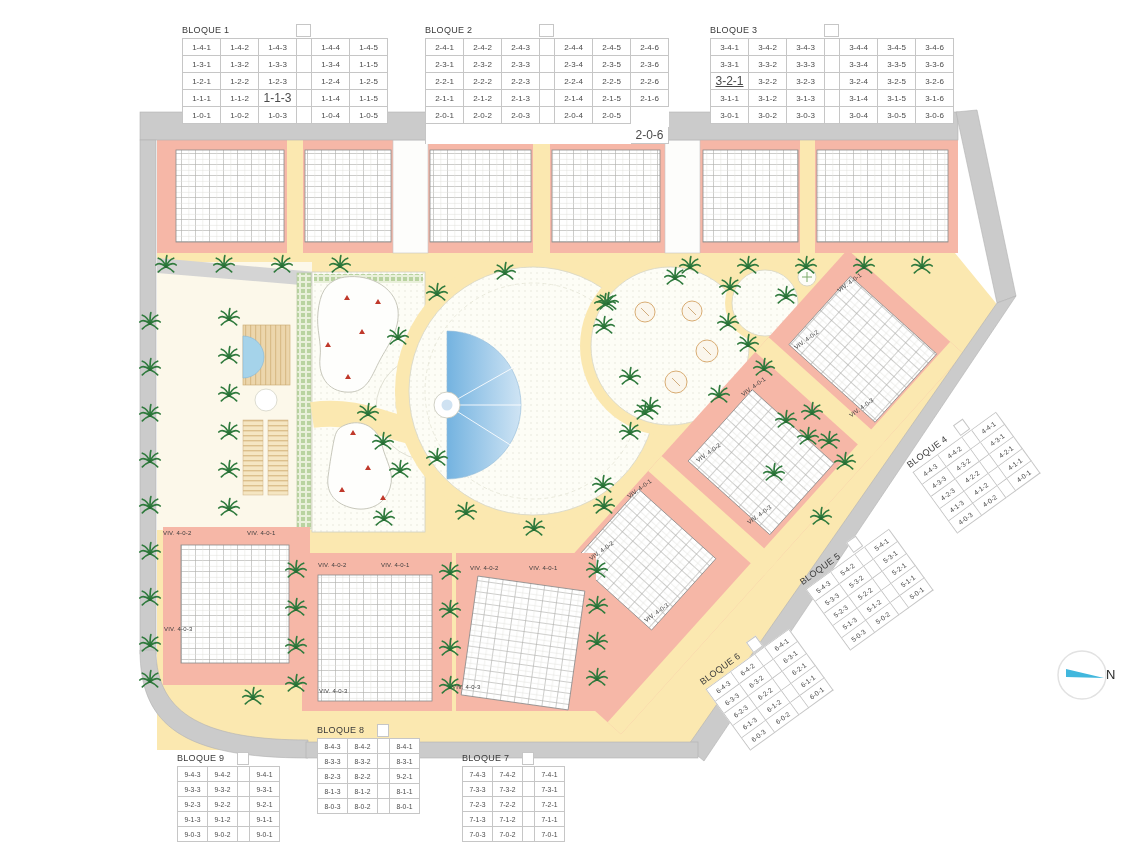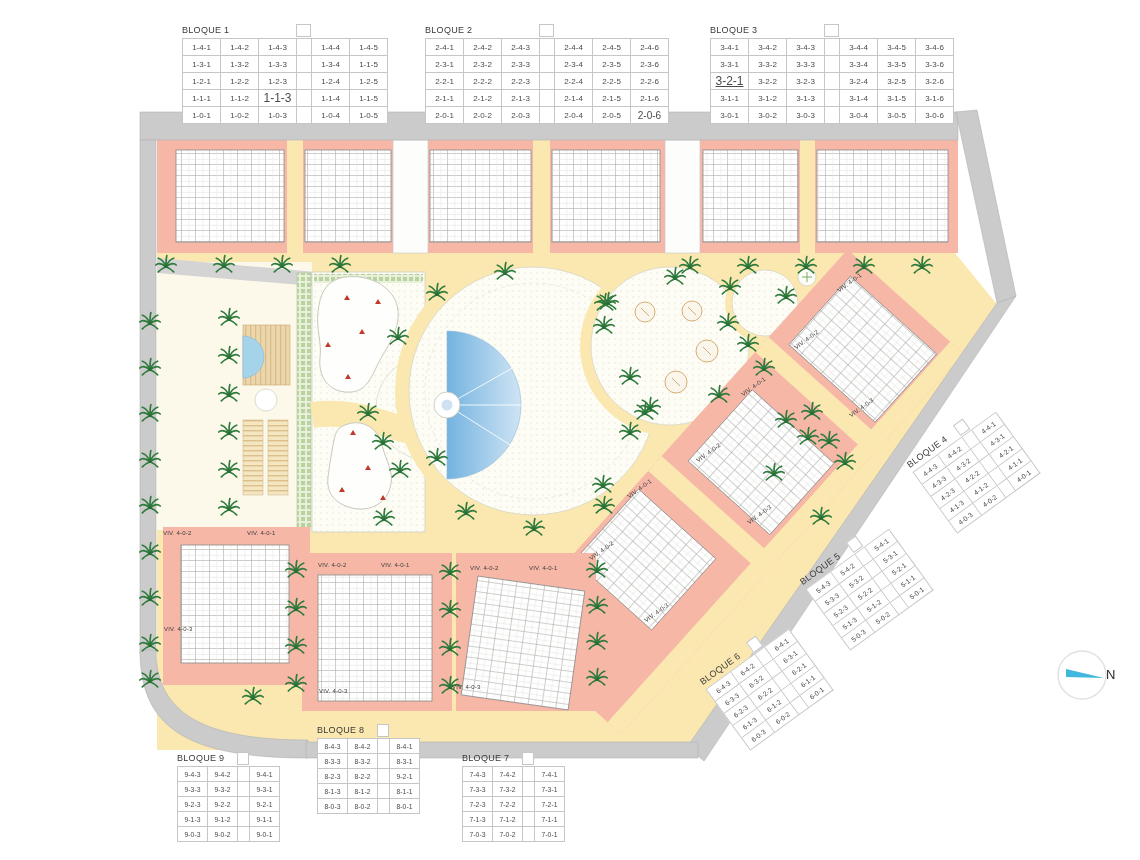--- a/index.html
+++ b/index.html
@@ -336,21 +336,21 @@
       <div class="bt-cell" style="height: 16px;"></div>
       <div class="bt-cell" style="height: 16px; font-size: 8px;">2-1-4</div>
       <div class="bt-cell" style="height: 16px; font-size: 8px;">2-1-5</div>
       <div class="bt-cell" style="height: 16px; font-size: 8px;">2-1-6</div>
       <div class="bt-cell" style="height: 16px; font-size: 8px;">2-0-1</div>
       <div class="bt-cell" style="height: 16px; font-size: 8px;">2-0-2</div>
       <div class="bt-cell" style="height: 16px; font-size: 8px;">2-0-3</div>
       <div class="bt-cell" style="height: 16px;"></div>
       <div class="bt-cell" style="height: 16px; font-size: 8px;">2-0-4</div>
       <div class="bt-cell" style="height: 16px; font-size: 8px;">2-0-5</div>
-      <div class="bt-cell" style="height: 16px; font-size: 10px;">2-0-6</div>
+      <div class="bt-cell" style="height: 16px; font-size: 12px; margin-top: 20px;">2-0-6</div>
     </div>
   </div>
 <div class="blocktable" id="t-b3" style="left:710px;top:24px;">
     <div class="bt-title">BLOQUE 3</div>
     <div class="bt-box" style="left: 114px; width: 15px;"></div>
     <div class="bt-grid" style="grid-template-columns: 38px 38px 38px 15px 38px 38px 38px;">
       <div class="bt-cell" style="height: 16px; font-size: 8px;">3-4-1</div>
       <div class="bt-cell" style="height: 16px; font-size: 8px;">3-4-2</div>
       <div class="bt-cell" style="height: 16px; font-size: 8px;">3-4-3</div>
       <div class="bt-cell" style="height: 16px;"></div>

